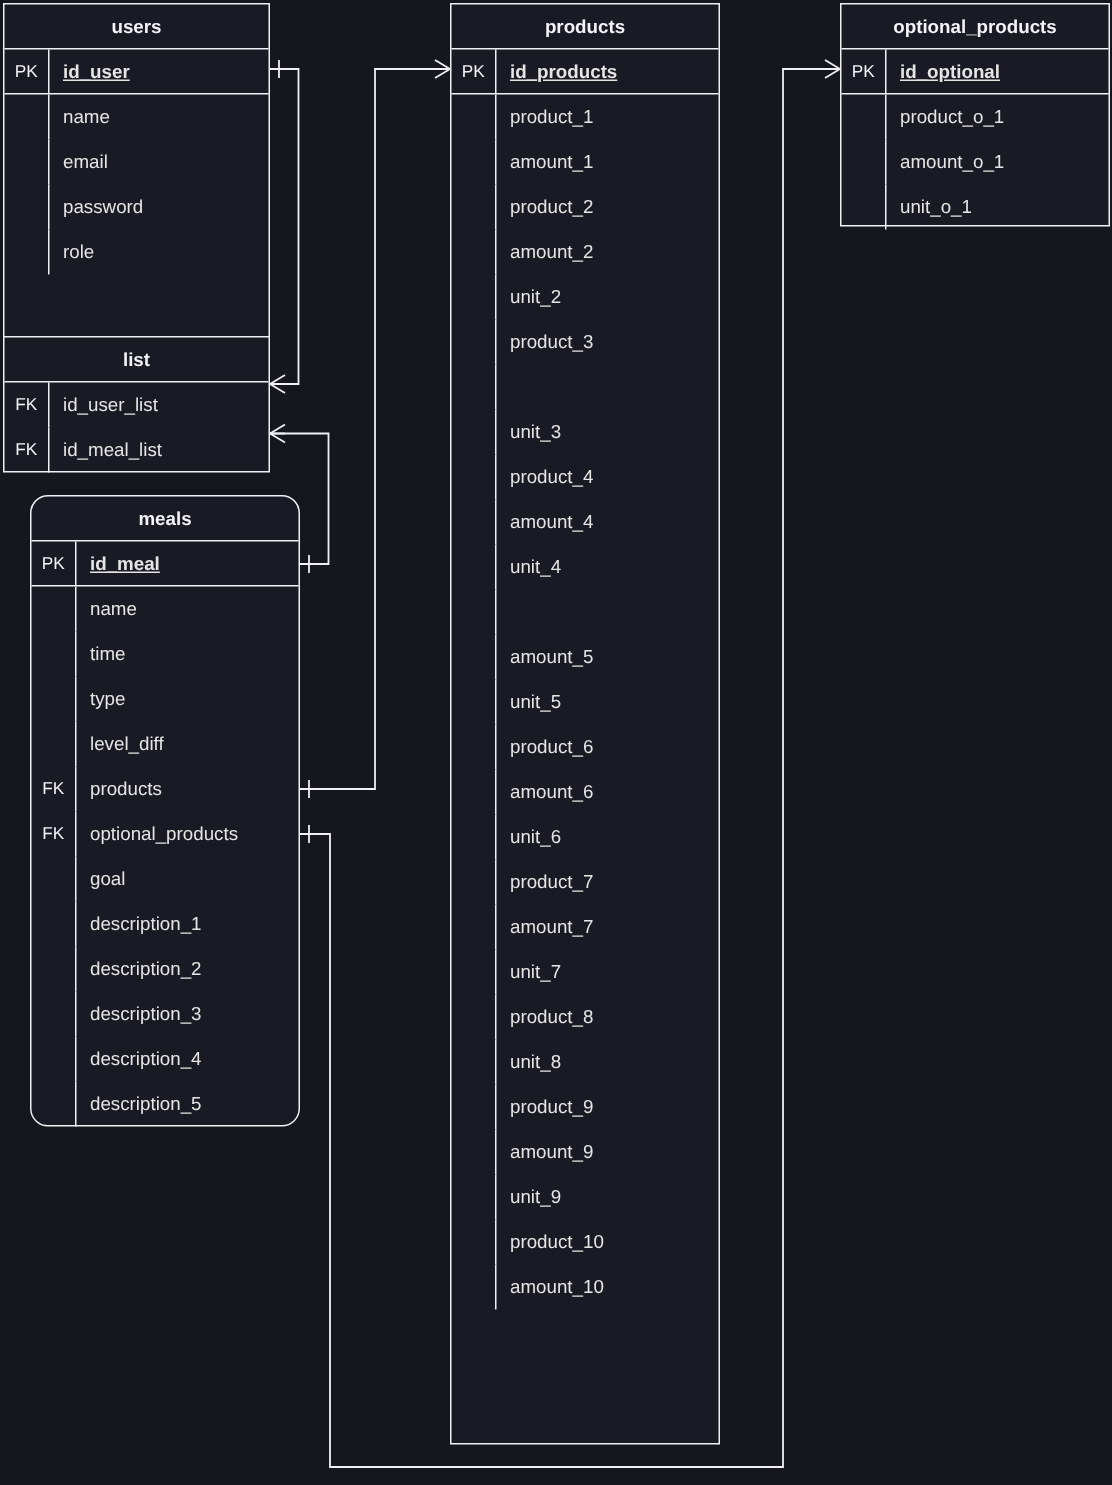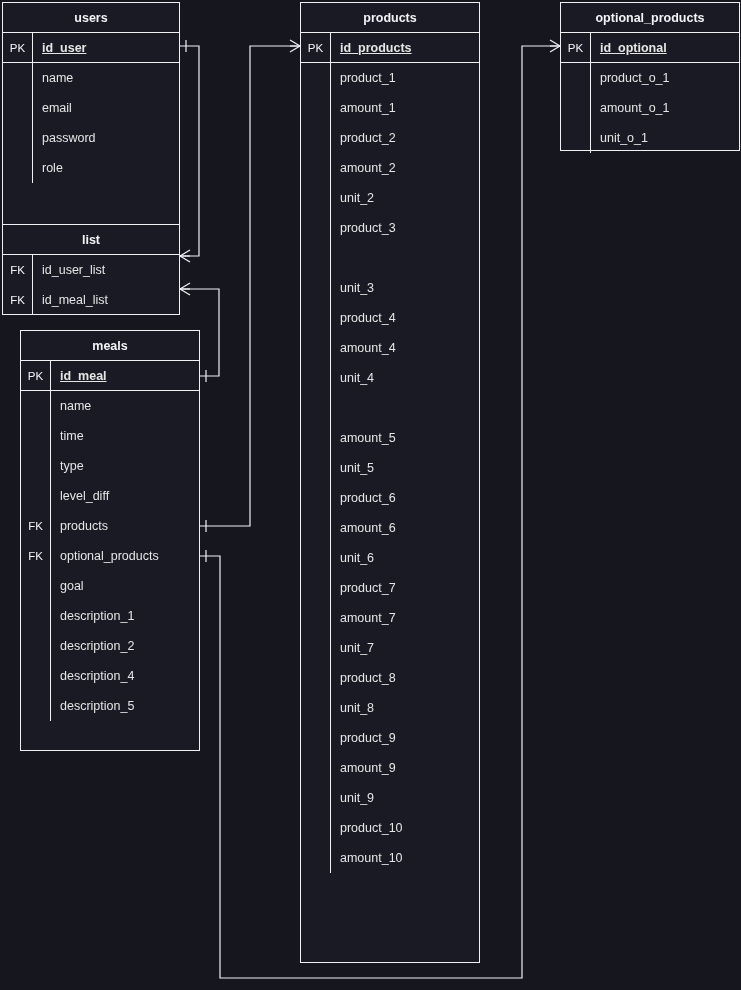--- a/index.html
+++ b/index.html
@@ -149,21 +149,21 @@
     <div class="row">
       <div class="keycell">FK</div>
       <div class="namecell">id_user_list</div>
     </div>
     <div class="row">
       <div class="keycell">FK</div>
       <div class="namecell">id_meal_list</div>
     </div>
   </div>
 
-  <div class="entity" style="left:20px; top:330px; width:180px; height:421px;">
+  <div class="entity" style="left:20px; top:330px; width:180px; height:421px;border-radius:12px;">
     <div class="entity-title">meals</div>
     <div class="row pkrow">
       <div class="keycell">PK</div>
       <div class="namecell pk">id_meal</div>
     </div>
     <div class="row">
       <div class="keycell"></div>
       <div class="namecell">name</div>
     </div>
     <div class="row">
@@ -190,20 +190,24 @@
       <div class="keycell"></div>
       <div class="namecell">goal</div>
     </div>
     <div class="row">
       <div class="keycell"></div>
       <div class="namecell">description_1</div>
     </div>
     <div class="row">
       <div class="keycell"></div>
       <div class="namecell">description_2</div>
+    </div>
+    <div class="row">
+      <div class="keycell"></div>
+      <div class="namecell">description_3</div>
     </div>
     <div class="row">
       <div class="keycell"></div>
       <div class="namecell">description_4</div>
     </div>
     <div class="row">
       <div class="keycell"></div>
       <div class="namecell">description_5</div>
     </div>
   </div>

